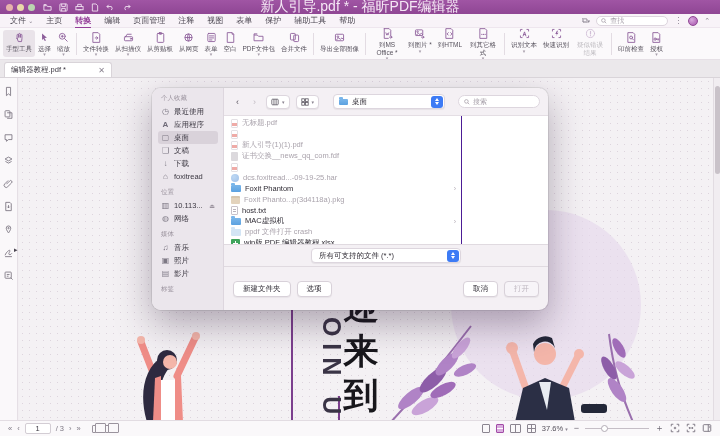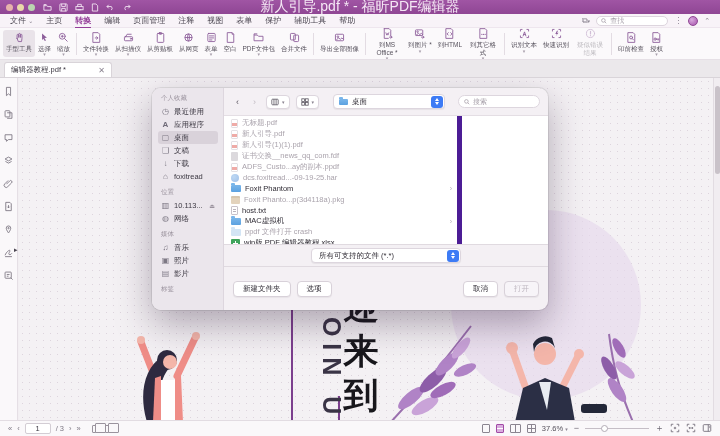--- a/index.html
+++ b/index.html
@@ -81,21 +81,21 @@
   .view-btn .vcaret { font-size:5px; color:#8a8390; }
   .path-select { height:15px; min-width:112px; background:#fff; border:1px solid #ddd6de; border-radius:4px; box-shadow:0 1px 1px rgba(0,0,0,.06); display:flex; align-items:center; padding:1px 1px 1px 5px; gap:4px; margin-left:8px; }
   .path-label { font-size:7.5px; color:#2f2b34; flex:1; }
   .stepper { width:12px; height:12px; background:#3d7bf5; border-radius:3px; display:flex; flex-direction:column; align-items:center; justify-content:center; gap:1px; flex:none; }
   .stepper i { display:block; width:0; height:0; border-left:2.5px solid transparent; border-right:2.5px solid transparent; }
   .stepper .up { border-bottom:3px solid #fff; }
   .stepper .down { border-top:3px solid #fff; }
   .dlg-search { margin-left:auto; width:82px; height:13px; background:#fff; border:1px solid #ddd6de; border-radius:7px; display:flex; align-items:center; padding:0 5px; gap:3px; font-size:7px; color:#a59ea8; }
 
   .dlg-list { flex:1; background:#fff; border-top:1px solid #e4dee4; display:flex; min-height:0; }
-  .file-col { width:238px; border-right:5px solid #4c1d95; padding:2px 2px 16px 4px; overflow:hidden; }
+  .file-col { width:238px; border-right:1px solid #4c1d95; padding:2px 2px 16px 4px; overflow:hidden; }
   .preview-col { flex:1; background:#fff; }
   .file-row { height:10.9px; display:flex; align-items:center; gap:4px; padding:0 3px; border-radius:2px; }
   .file-name { font-size:7.5px; color:#2f2b34; white-space:nowrap; overflow:hidden; flex:1; }
   .file-row.disabled .file-name { color:#aaa3ac; }
   .file-row.disabled .fi { opacity:.5; }
   .file-chev { font-size:7px; color:#b4adb6; }
   .fi { flex:none; position:relative; }
   .fi.pdf,.fi.txt { width:7px; height:9px; background:#fff; border:1px solid #c9c3cb; border-radius:1px; }
   .fi.pdf::after { content:""; position:absolute; left:0; right:0; bottom:1px; height:3px; background:#e05a52; }
   .fi.txt::after { content:""; position:absolute; left:1px; right:1px; top:2px; height:4px; background:repeating-linear-gradient(#b9b3bb 0 1px,transparent 1px 2px); }
@@ -626,33 +626,31 @@
         </div>
 
         <div class="dlg-list">
           <div class="file-col">
             <div class="file-row disabled">
                 <span class="fi pdf"></span>
                 <span class="file-name">无标题.pdf</span>
               </div>
             <div class="file-row disabled">
                 <span class="fi pdf"></span>
-                <span class="file-name">新人引导.pdf</span>
               </div>
             <div class="file-row disabled">
                 <span class="fi pdf"></span>
                 <span class="file-name">新人引导(1)(1).pdf</span>
               </div>
             <div class="file-row disabled">
                 <span class="fi fdf"></span>
                 <span class="file-name">证书交换__news_qq_com.fdf</span>
               </div>
             <div class="file-row disabled">
                 <span class="fi pdf"></span>
-                <span class="file-name">ADFS_Custo...ay的副本.ppdf</span>
               </div>
             <div class="file-row disabled">
                 <span class="fi har"></span>
                 <span class="file-name">dcs.foxitread...-09-19-25.har</span>
               </div>
             <div class="file-row">
                 <span class="fi folder"></span>
                 <span class="file-name">Foxit Phantom</span>
                 <span class="file-chev">›</span>
               </div>

